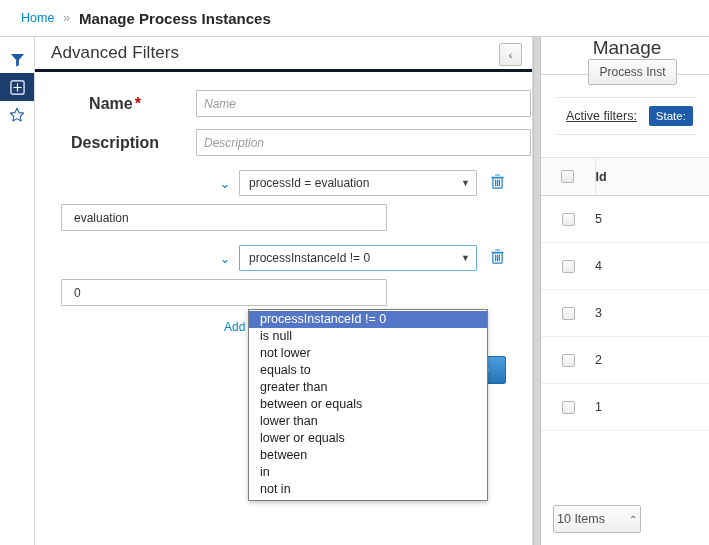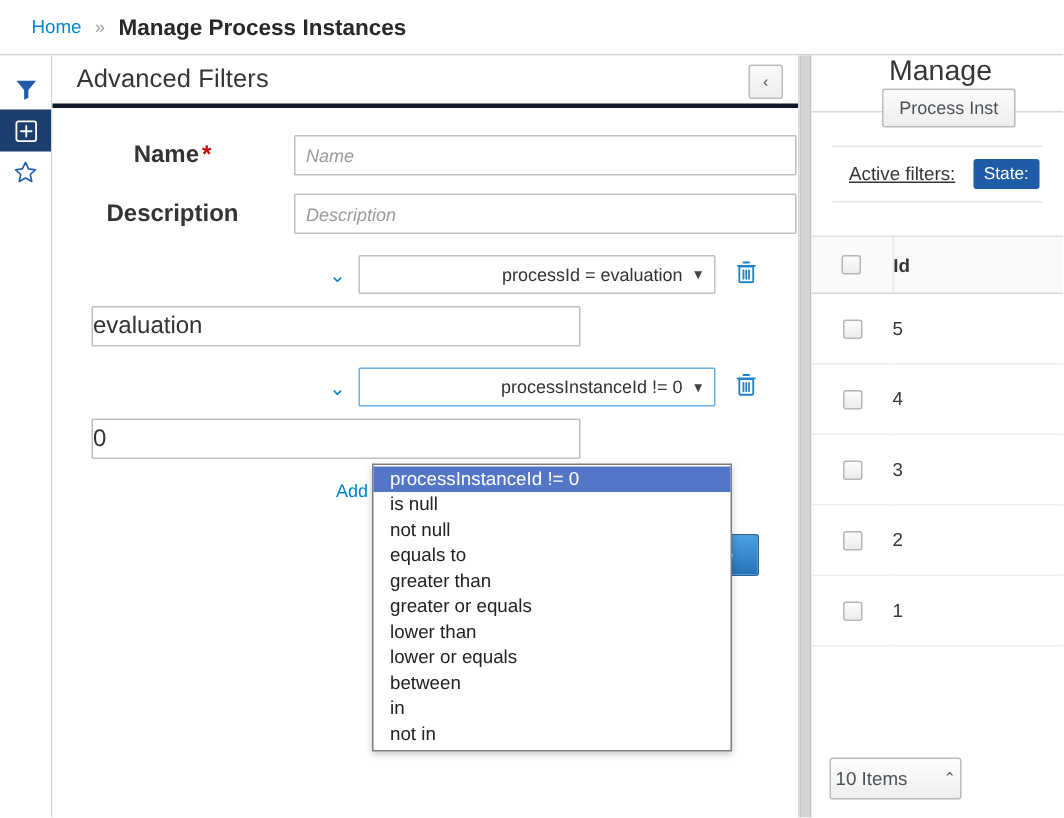--- a/index.html
+++ b/index.html
@@ -162,41 +162,40 @@
     border: 1px solid #bfbfbf;
     background: #fff;
     display: flex;
     align-items: center;
     padding: 0 6px 0 9px;
     font-size: 12px;
     color: #333;
     cursor: pointer;
     position: relative;
     border-radius: 1px;
-    text-align: right;
   }
   .cond-select.open { border-color: #66afe9; }
   .cond-select .sel-txt { flex: 1; white-space: nowrap; overflow: hidden; }
   .cond-select .sel-arrow { font-size: 9px; color: #444; margin-left: 6px; }
   .cond-trash {
     margin-left: 14px;
     color: #0088ce;
     cursor: pointer;
     display: flex;
     align-items: center;
   }
   .cond-value-row { margin-top: 8px; padding-left: 10px; }
   .cond-value {
     width: 326px;
     height: 27px;
     border: 1px solid #bfbfbf;
     border-radius: 1px;
-    padding: 0 0;
+    padding: 0 12px;
     font-family: "Liberation Sans", sans-serif;
-    font-size: 16px;
+    font-size: 12px;
     color: #333;
     background: #fff;
     outline: none;
   }
 
   #add-more-link {
     margin-top: 14px;
     margin-left: 189px;
     color: #0088ce;
     font-size: 12px;
@@ -481,24 +480,24 @@
 
       <div id="save-row">
         <button id="save-button">Save</button>
       </div>
 
     </div>
 
     <div id="dropdown-list">
         <div class="dd-opt selected">processInstanceId != 0</div>
         <div class="dd-opt">is null</div>
-        <div class="dd-opt">not null</div>
+        <div class="dd-opt">not lower</div>
         <div class="dd-opt">equals to</div>
         <div class="dd-opt">greater than</div>
-        <div class="dd-opt">greater or equals</div>
+        <div class="dd-opt">between or equals</div>
         <div class="dd-opt">lower than</div>
         <div class="dd-opt">lower or equals</div>
         <div class="dd-opt">between</div>
         <div class="dd-opt">in</div>
         <div class="dd-opt">not in</div>
       </div>
 
   </div>
 
   <div id="split-bar"></div>

